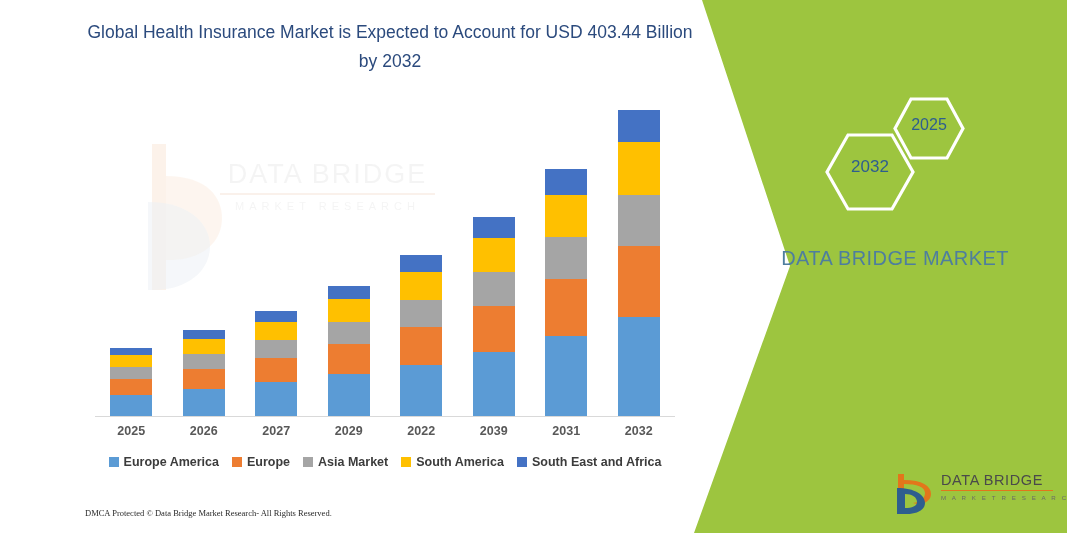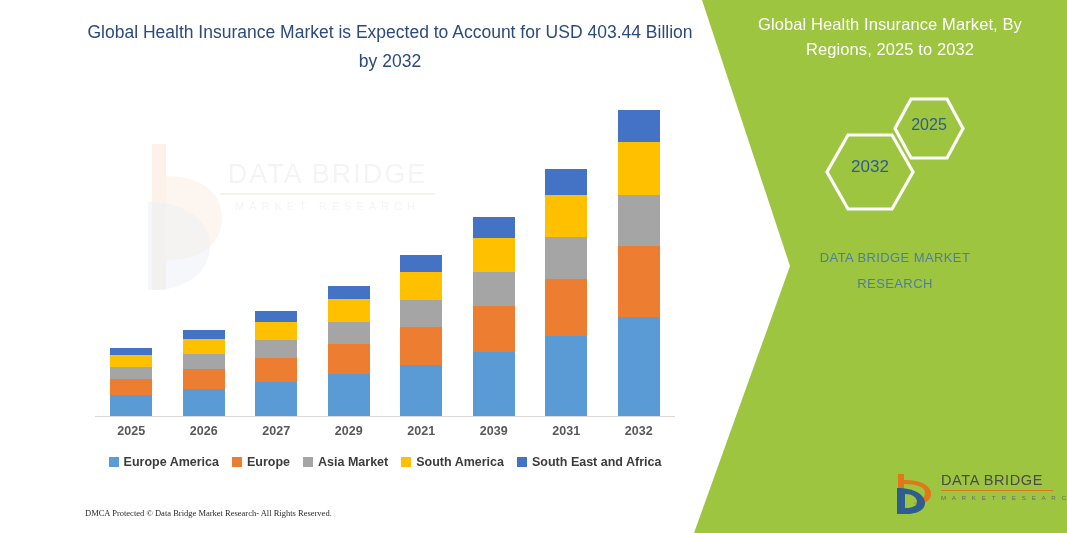--- a/index.html
+++ b/index.html
@@ -33,21 +33,21 @@
     color:#2E5E8E;font-weight:400;
   }
   #hex-2032{left:15px;top:38px;width:90px;height:78px;}
   #hex-2032 .hex-label{top:24px;font-size:17px;}
   #hex-2025{left:83px;top:2px;width:72px;height:63px;}
   #hex-2025 .hex-label{top:19px;font-size:16px;}
 
   .brand-green{
     position:absolute;top:245px;left:760px;width:270px;
     text-align:center;color:#4E7E9E;
-    font-size:13px;line-height:26px;letter-spacing:.4px;
+    font-size:20px;line-height:26px;letter-spacing:.4px;
   }
 
   
   .logo-box{position:absolute;left:893px;top:470px;width:160px;height:46px;}
   .logo-mark{position:absolute;left:0;top:2px;width:42px;height:42px;}
   .logo-text{position:absolute;left:48px;top:2px;width:112px;}
   .logo-title{
     font-size:14.5px;color:#4A4A4A;letter-spacing:.6px;
     font-weight:400;line-height:16px;white-space:nowrap;
   }
@@ -198,21 +198,21 @@
         </div>
       </div>
   </div>
   <div class="axis-line"></div>
 
   <div class="xlabels" id="xlabels">
       <div class="xlabel">2025</div>
       <div class="xlabel">2026</div>
       <div class="xlabel">2027</div>
       <div class="xlabel">2029</div>
-      <div class="xlabel">2021</div>
+      <div class="xlabel">2022</div>
       <div class="xlabel">2039</div>
       <div class="xlabel">2031</div>
       <div class="xlabel">2032</div>
     </div>
 
   <div class="legend" id="legend">
       <div class="legend-item">
         <span class="legend-swatch" style="background: rgb(91, 155, 213);"></span>
         <span class="legend-label">Europe America</span>
       </div>
@@ -233,40 +233,38 @@
         <span class="legend-label">South East and Africa</span>
       </div>
     </div>
 
   <div class="footer">
     <span>DMCA Protected © Data Bridge Market Research- All Rights Reserved.</span>
   </div>
 
   <div class="green-panel"></div>
 
-  <div class="panel-title">Global Health Insurance Market, By Regions, 2025 to 2032</div>
 
   <div class="hex-wrap">
     <div class="hex" id="hex-2025">
       <svg viewBox="0 0 72 63" width="72" height="63" aria-hidden="true">
         <polygon points="18,2 54,2 70,31.5 54,61 18,61 2,31.5" fill="none" stroke="#ffffff" stroke-width="3.2"></polygon>
       </svg>
       <div class="hex-label">2025</div>
     </div>
     <div class="hex" id="hex-2032">
       <svg viewBox="0 0 90 78" width="90" height="78" aria-hidden="true">
         <polygon points="23,2 67,2 88,39 67,76 23,76 2,39" fill="none" stroke="#ffffff" stroke-width="3.2"></polygon>
       </svg>
       <div class="hex-label">2032</div>
     </div>
   </div>
 
   <div class="brand-green">
     <div>DATA BRIDGE MARKET</div>
-    <div>RESEARCH</div>
   </div>
 
   <div class="logo-box">
     <div class="logo-mark">
       <svg viewBox="0 0 42 42" width="42" height="42" aria-hidden="true">
         <path d="M5 2 L5 26 L11 26 L11 2 Z" fill="#E2761B"></path>
         <path d="M11 8 C29 8 38 14 38 22 C38 29 30 34 20 31 C28 30 32 26 32 21 C32 15 24 12 11 12 Z" fill="#E2761B"></path>
         <path d="M4 16 C22 16 32 23 32 31 C32 38 24 42 14 42 L4 42 Z M12 22 L12 36 C19 36 24 34 24 30 C24 25 19 22 12 22 Z" fill="#2E5E8E"></path>
       </svg>
     </div>

